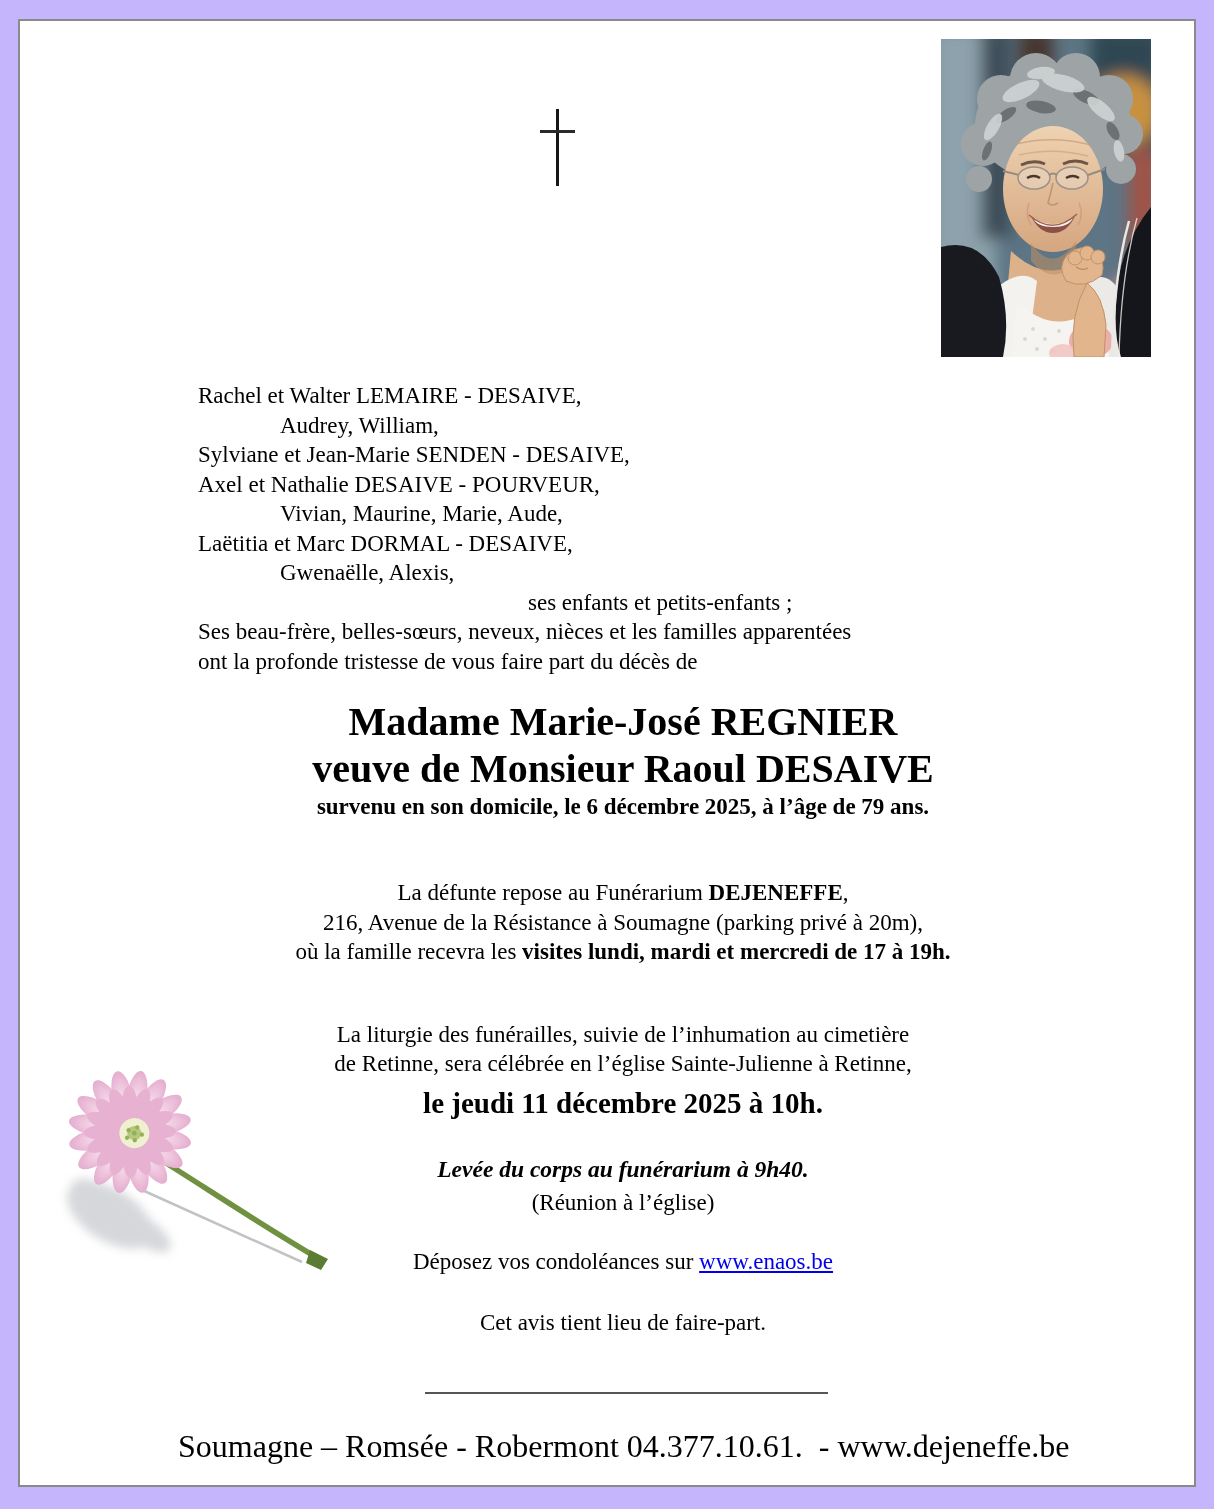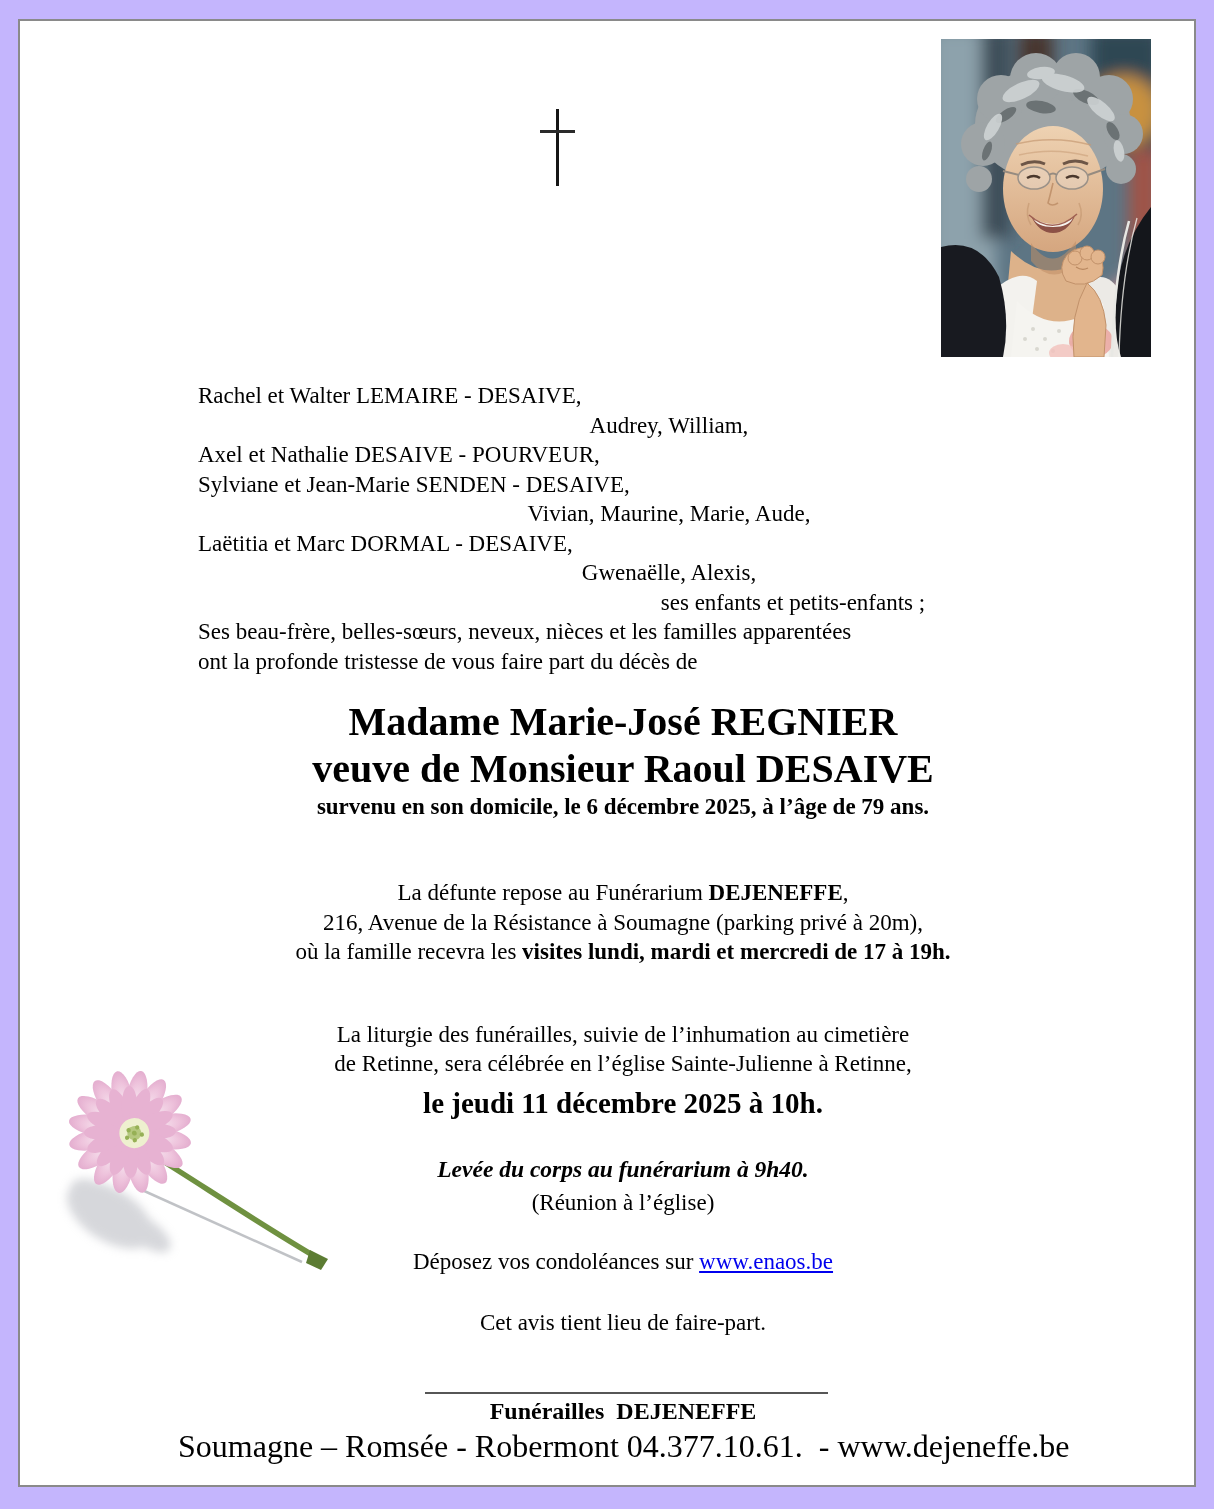--- a/index.html
+++ b/index.html
@@ -12,22 +12,22 @@
     border:2px solid #8a8a8a;box-sizing:border-box;background:#ffffff;
   }
   
   .cross{position:absolute;left:538px;top:108px;width:40px;height:80px;}
   .cross .v{position:absolute;left:18px;top:1px;width:3px;height:77px;background:#161616;}
   .cross .h{position:absolute;left:2px;top:22px;width:35px;height:3px;background:#2a2a2a;}
   
   .photo{position:absolute;left:941px;top:39px;width:210px;height:318px;overflow:hidden;}
   
   .family{position:absolute;left:198px;top:381px;width:860px;font-size:23px;line-height:29.5px;white-space:nowrap;}
-  .family .indent-1{padding-left:82px;text-align:center;}
-  .family .indent-2{padding-left:330px;text-align:center;}
+  .family .indent-1{padding-left:82px;}
+  .family .indent-2{padding-left:330px;}
   
   .col{position:absolute;left:178px;width:890px;text-align:center;}
   .name-block{top:698px;font-weight:bold;font-size:40px;line-height:47px;}
   .death-line{top:794px;font-size:23px;font-weight:bold;}
   .funerarium{top:878px;font-size:23px;line-height:29.5px;}
   .ceremony{top:1021px;font-size:23px;line-height:28.5px;}
   .date-line{top:1087px;font-size:29px;font-weight:bold;}
   .levee-line{top:1156px;font-size:23.5px;font-weight:bold;font-style:italic;}
   .reunion-line{top:1190px;font-size:23px;}
   .condolences{top:1249px;font-size:23px;}
@@ -156,22 +156,22 @@
           <circle cx="157" cy="218" r="7"></circle>
         <path d="M146,244 q16,12 19,42 l-2,32 l-30,0 q-5,-42 13,-74 z"></path>
       </g>
       <path d="M135,228 q6,4 12,1" stroke="#b8875f" stroke-width="1.2" fill="none"></path>
     </svg>
   </div>
 
   <div class="family">
     <div class="indent-0">Rachel et Walter LEMAIRE - DESAIVE,</div>
     <div class="indent-1">Audrey, William,</div>
+    <div class="indent-0">Sylviane et Jean-Marie SENDEN - DESAIVE,</div>
     <div class="indent-0">Axel et Nathalie DESAIVE - POURVEUR,</div>
-    <div class="indent-0">Sylviane et Jean-Marie SENDEN - DESAIVE,</div>
     <div class="indent-1">Vivian, Maurine, Marie, Aude,</div>
     <div class="indent-0">Laëtitia et Marc DORMAL - DESAIVE,</div>
     <div class="indent-1">Gwenaëlle, Alexis,</div>
     <div class="indent-2">ses enfants et petits-enfants ;</div>
     <div class="indent-0">Ses beau-frère, belles-sœurs, neveux, nièces et les familles apparentées</div>
     <div class="indent-0">ont la profonde tristesse de vous faire part du décès de</div>
   </div>
 
   <div class="col name-block">
     <div>Madame Marie-José REGNIER</div>
@@ -267,15 +267,14 @@
             <circle cx="111" cy="77" r="2.2"></circle>
           <circle cx="103" cy="81" r="2.2"></circle>
             <circle cx="96" cy="77" r="2.2"></circle>
             <circle cx="104" cy="74" r="2.4"></circle>
         </g>
       </g>
     </svg>
   </div>
 
   <div class="footer-rule"></div>
-  <div class="col company-line">Funérailles  DEJENEFFE</div>
   <div class="col contact-line">Soumagne – Romsée - Robermont 04.377.10.61.  - www.dejeneffe.be</div>
 </div>
 
 </body></html>

